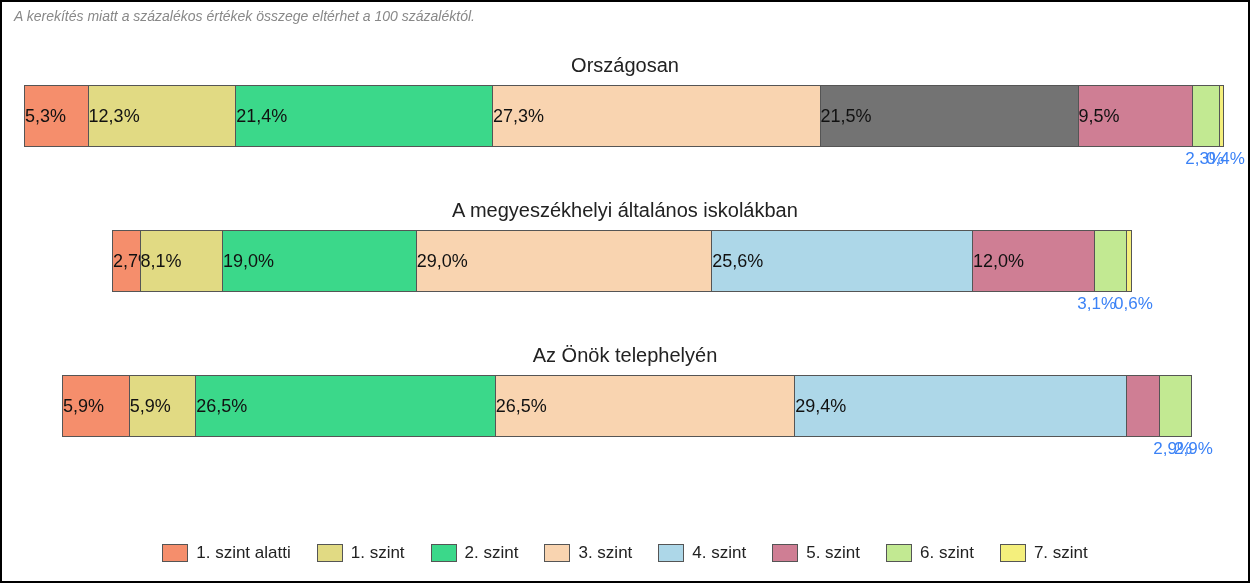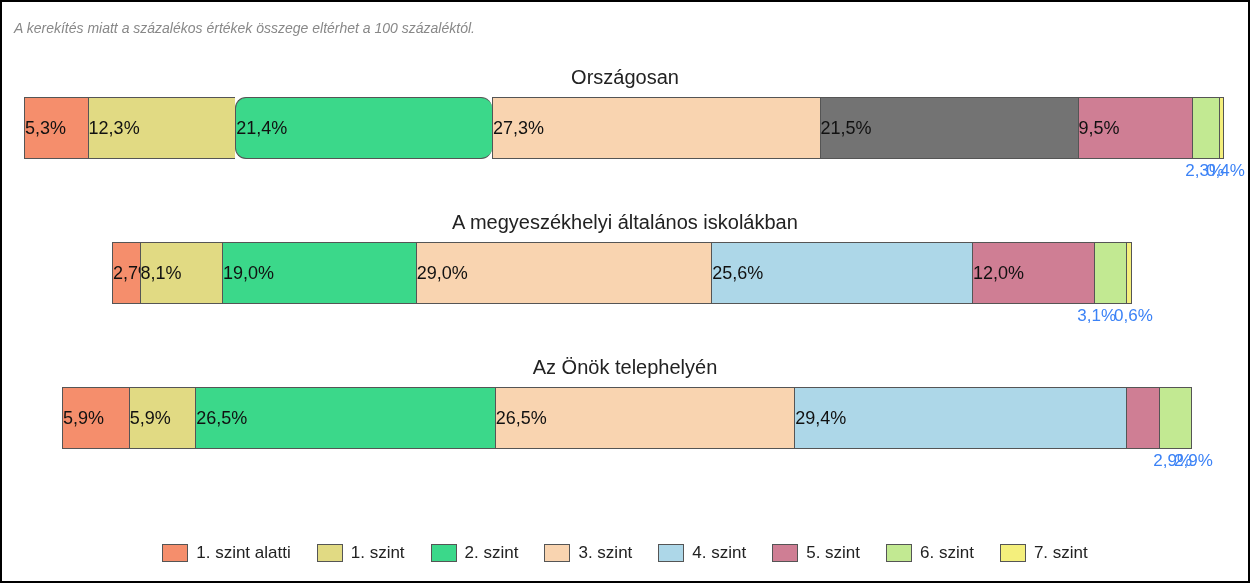--- a/index.html
+++ b/index.html
@@ -13,21 +13,21 @@
     height: 583px;
     border: 2px solid #000;
     background: #fff;
     position: relative;
     padding: 6px 10px 8px 10px;
   }
   .note {
     font-style: italic;
     color: #888;
     font-size: 14px;
-    margin: 12px 0 30px 2px;
+    margin: 0 0 30px 2px;
   }
   .chart-block {
     margin-bottom: 28px;
   }
   .chart-title {
     text-align: center;
     font-size: 20px;
     color: #222;
     margin-bottom: 8px;
   }
@@ -96,21 +96,21 @@
       <div class="chart-block">
         <div class="chart-title">Országosan</div>
         <div class="bar-wrap" style="width: 1200px; margin-left: 12px;">
           <div class="bar">
             <div class="seg" style="background: rgb(245, 142, 108); width: 63.6px;">
               <span>5,3%</span>
             </div>
             <div class="seg" style="background: rgb(225, 218, 131); width: 147.6px;">
               <span>12,3%</span>
             </div>
-            <div class="seg" style="background: rgb(59, 216, 138); width: 256.8px; border-radius: 11px;">
+            <div class="seg" style="background: rgb(59, 216, 138); width: 256.8px;">
               <span>21,4%</span>
             </div>
             <div class="seg" style="background: rgb(249, 212, 176); width: 327.6px;">
               <span>27,3%</span>
             </div>
             <div class="seg" style="background: #737373; width: 258px;">
               <span>21,5%</span>
             </div>
             <div class="seg" style="background: rgb(207, 126, 148); width: 114px;">
               <span>9,5%</span>

